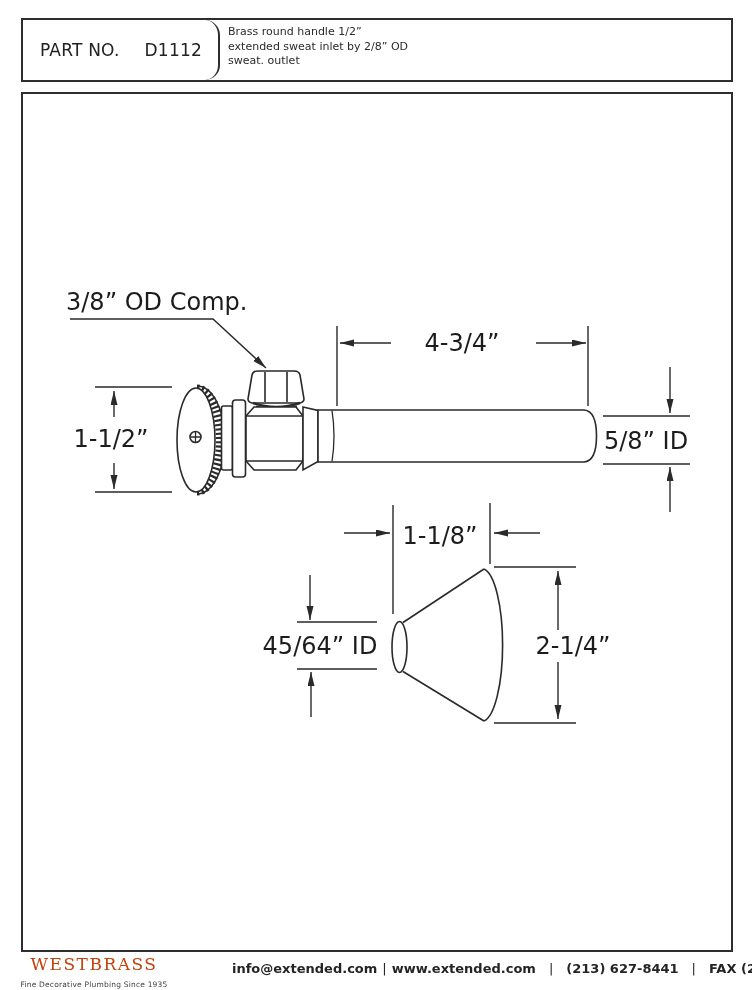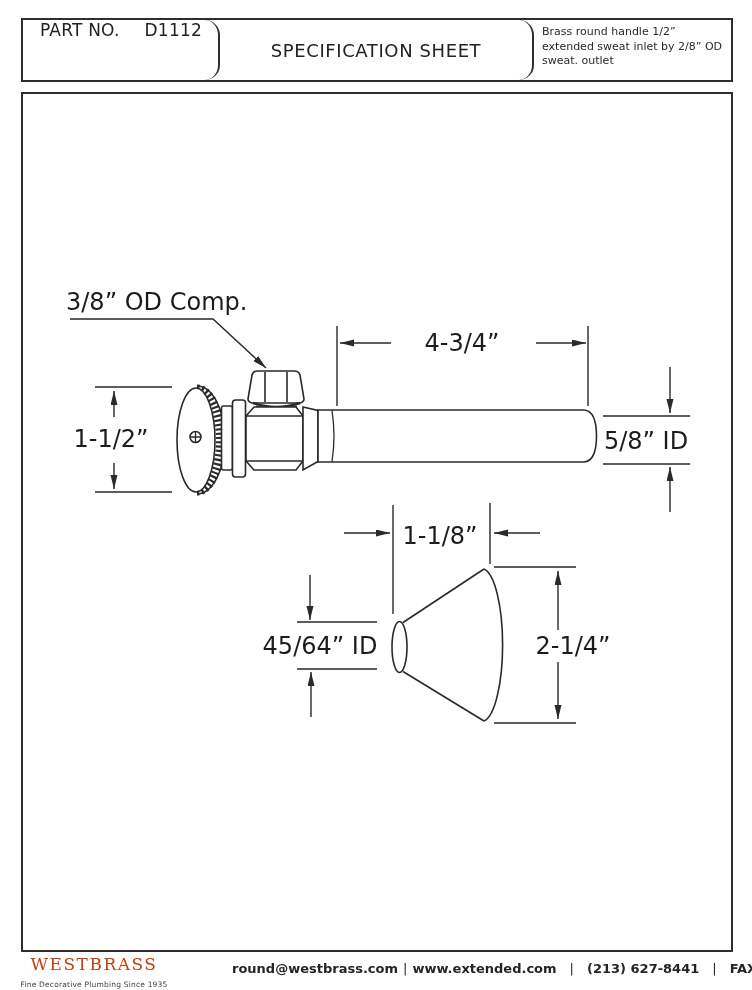--- a/index.html
+++ b/index.html
@@ -7,21 +7,21 @@
     position:relative;width:752px;height:990px;background:#ffffff;
     font-family:"DejaVu Sans",sans-serif;color:#1c1c1c;overflow:hidden;
   }
   
   .header-box{
     position:absolute;left:21px;top:18px;width:712px;height:64px;
     border:2px solid #2e2e2e;box-sizing:border-box;display:flex;background:#fff;
   }
   .hcell{box-sizing:border-box;height:100%;border-radius:15px;}
   .cell-part{
-    width:197px;border-right:2px solid #2e2e2e;display:flex;
+    width:197px;border-right:2px solid #2e2e2e;display:flex;align-items:center;
     padding-left:17px;font-size:17px;letter-spacing:0.2px;color:#222;
   }
   .cell-part .pn{margin-left:25px;}
   .cell-title{
     width:314px;border-right:2px solid #2e2e2e;display:flex;align-items:center;justify-content:center;
     font-size:18px;letter-spacing:0.6px;color:#222;
   }
   .cell-desc{
     flex:1;padding:5px 6px 4px 8px;font-size:11px;line-height:1.34;color:#2a2a2a;
   }
@@ -48,23 +48,20 @@
 </style>
 </head>
 <body>
 
 <div class="page">
 
   <div class="header-box">
     <div class="hcell cell-part">
       <span>PART NO.</span>
       <span class="pn">D1112</span>
-    </div>
-    <div class="hcell cell-title">
-      <span>SPECIFICATION SHEET</span>
     </div>
     <div class="hcell cell-desc">
       <div>Brass round handle 1/2”</div>
       <div>extended sweat inlet by 2/8” OD</div>
       <div>sweat. outlet</div>
     </div>
   </div>
 
   <div class="drawing-box"></div>
 
@@ -147,16 +144,16 @@
       <path d="M558,662 V719" marker-end="url(#arr)"></path>
       <text x="573" y="654" text-anchor="middle" stroke="none">2-1/4”</text>
     </g>
   </svg>
 
   <div class="logo-block">
     <div class="logo">WESTBRASS</div>
     <div class="tagline">Fine Decorative Plumbing Since 1935</div>
   </div>
   <div class="contact">
-    <span>round@westbrass.com</span><span class="sep-narrow">|</span><span>www.extended.com</span><span class="sep-wide">|</span><span>(213) 627-8441</span><span class="sep-wide">|</span><span>FAX (213) 627-2844</span>
+    <span>info@extended.com</span><span class="sep-narrow">|</span><span>www.extended.com</span><span class="sep-wide">|</span><span>(213) 627-8441</span><span class="sep-wide">|</span><span>FAX (213) 627-2844</span>
   </div>
 
 </div>
 
 </body></html>

